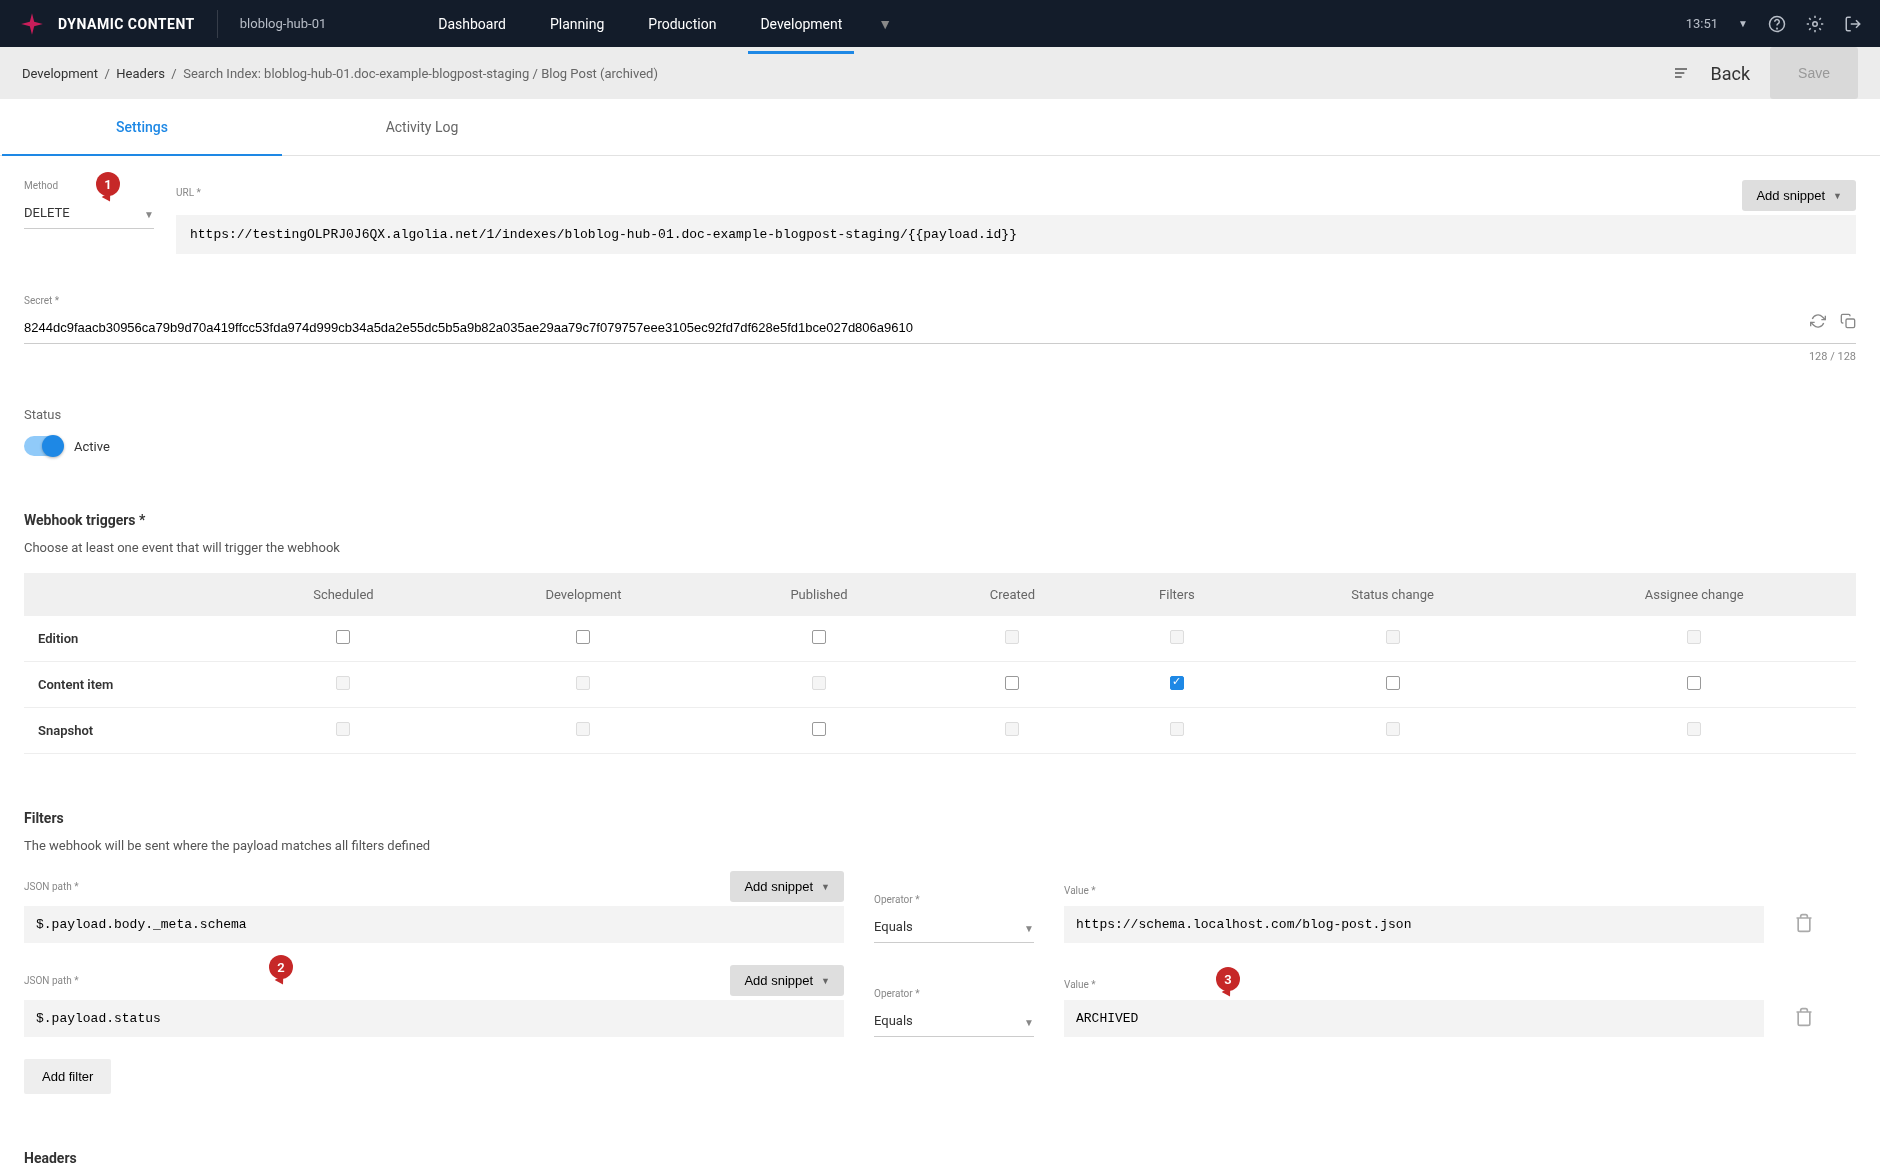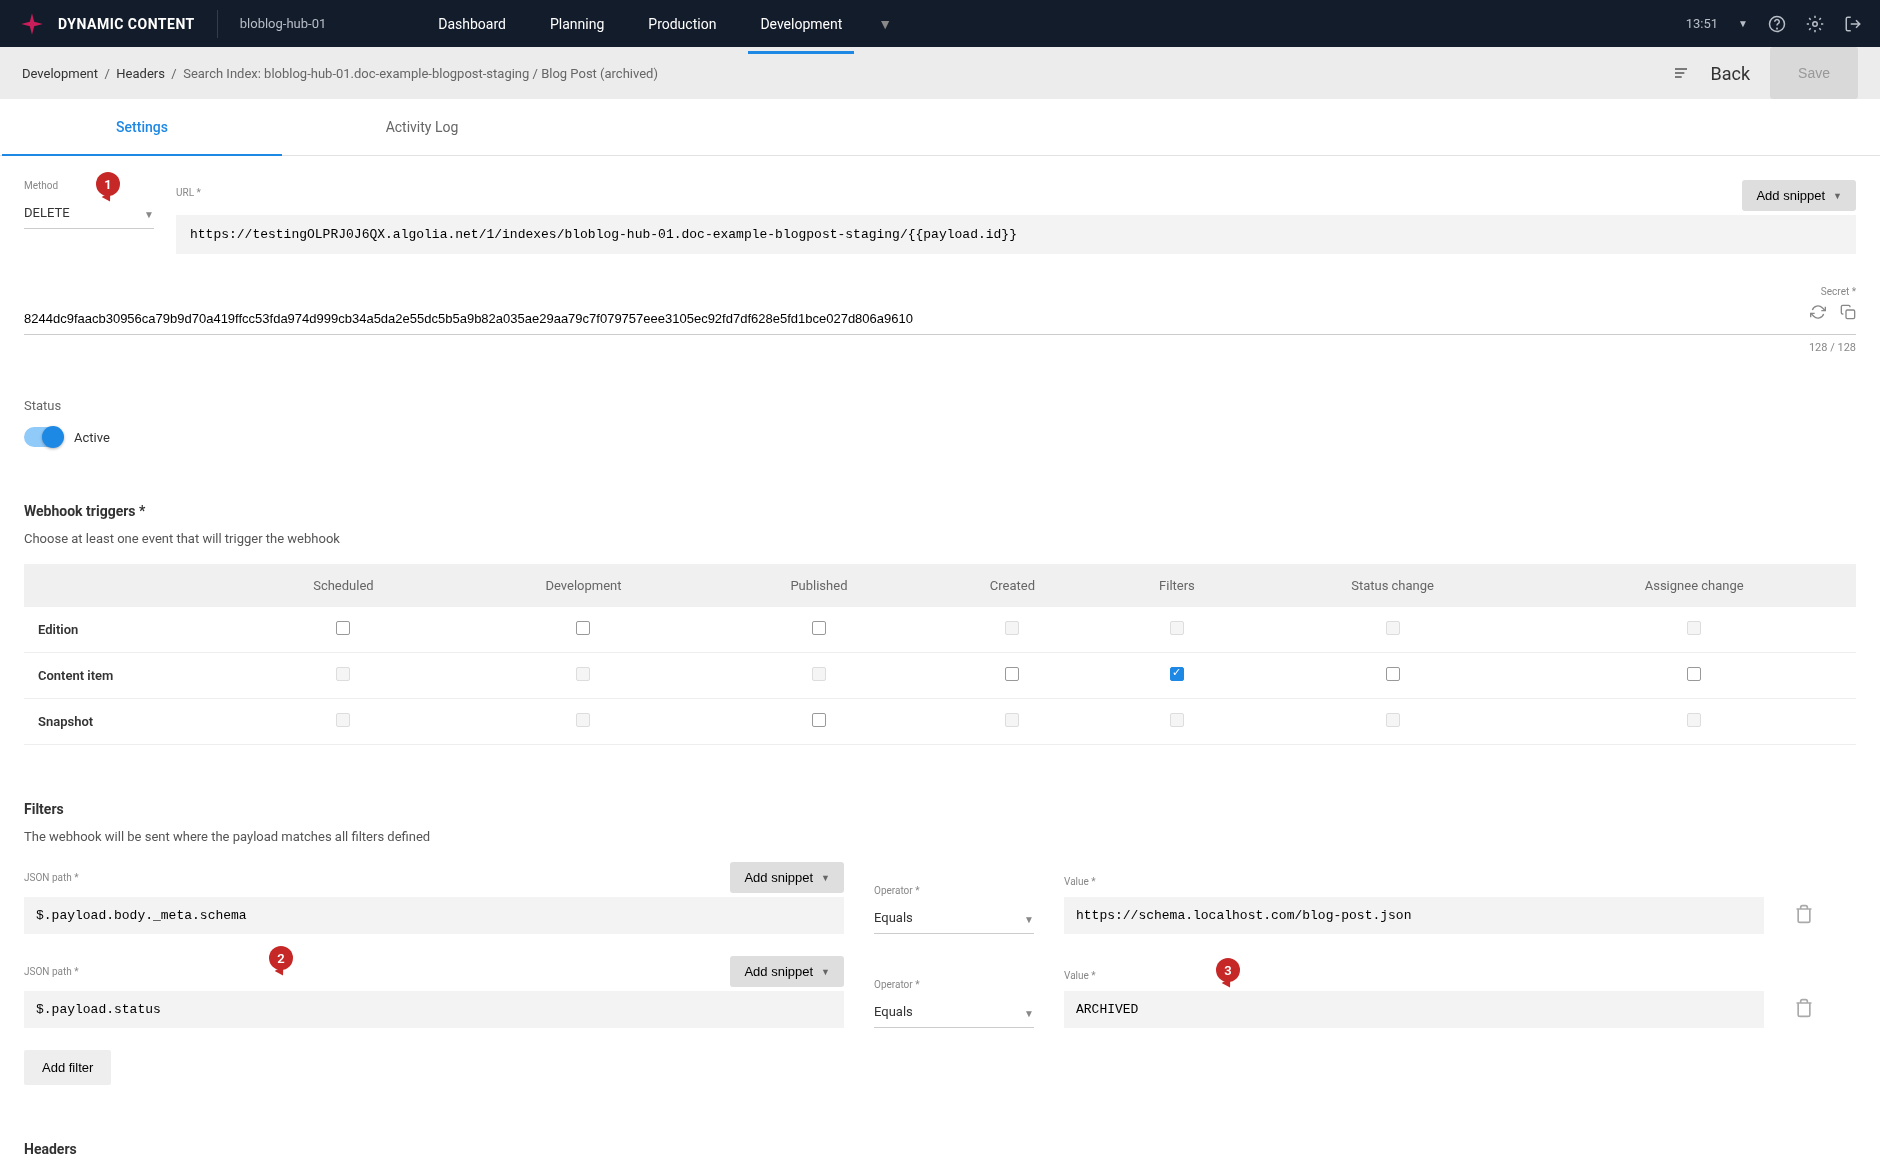--- a/index.html
+++ b/index.html
@@ -29,21 +29,21 @@
 .row { display: flex; gap: 22px; align-items: flex-start; }
 .field { display: flex; flex-direction: column; position: relative; }
 .field-label { font-size: 10px; color: #888; margin-bottom: 6px; }
 .field-select { display: flex; align-items: flex-end; justify-content: space-between; border-bottom: 1px solid #ccc; padding: 8px 0; width: 130px; cursor: pointer; }
 .field-select .chev { color: #888; font-size: 10px; }
 .url-input { background: #f3f3f3; padding: 12px 14px; font-family: "Courier New", monospace; font-size: 13px; border: none; width: 100%; outline: none; }
 .url-wrap { flex: 1; }
 .url-top { display: flex; justify-content: space-between; align-items: center; margin-bottom: 4px; }
 .small-btn { background: #dedede; border: none; padding: 8px 14px; border-radius: 3px; font-size: 13px; cursor: pointer; display: inline-flex; align-items: center; gap: 8px; }
 .small-btn .chev { font-size: 9px; color: #666; }
-.secret-row { margin-top: 32px; align-items: flex-end; }
+.secret-row { margin-top: 41px; }
 .secret-input { width: 100%; border: none; border-bottom: 1px solid #ccc; padding: 8px 0; font-size: 13px; outline: none; }
 .secret-meta { text-align: right; font-size: 11px; color: #888; margin-top: 6px; }
 .secret-actions { position: absolute; right: 0; top: 18px; display: flex; gap: 14px; color: #888; }
 .status-section { margin-top: 44px; }
 .status-label { font-size: 13px; color: #666; margin-bottom: 14px; }
 .toggle-row { display: flex; align-items: center; gap: 12px; }
 .toggle { width: 38px; height: 20px; background: #90caf9; border-radius: 12px; position: relative; cursor: pointer; }
 .toggle::after { content: ""; position: absolute; width: 22px; height: 22px; background: #1e88e5; border-radius: 50%; right: -2px; top: -1px; box-shadow: 0 1px 3px rgba(0,0,0,0.3); }
 .section-title { font-size: 14px; font-weight: 700; margin-top: 56px; margin-bottom: 12px; }
 .section-sub { font-size: 13px; color: #555; margin-bottom: 18px; }

